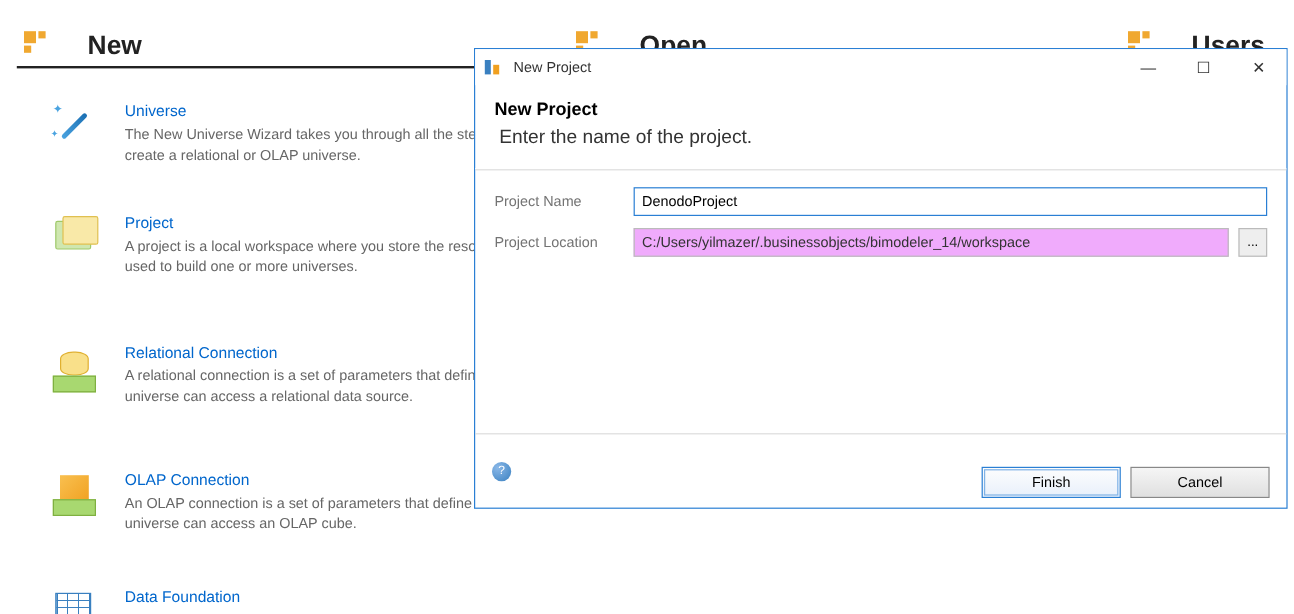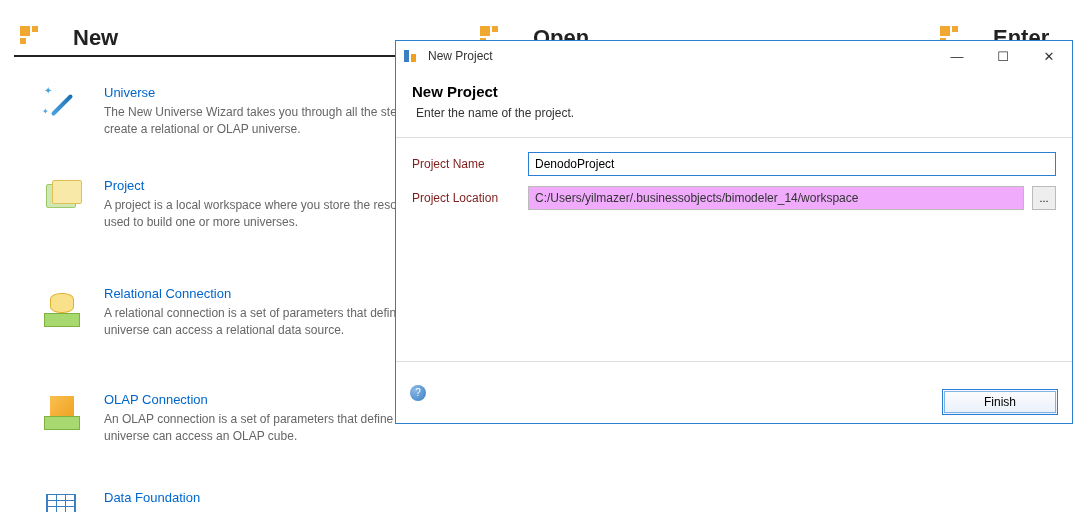--- a/index.html
+++ b/index.html
@@ -52,25 +52,25 @@
     .titlebar { height: 30px; background: #fff; display: flex; align-items: center; padding: 0 0 0 8px; color: #333; font-size: 12px; }
     .titlebar .app-icon { width: 16px; height: 16px; margin-right: 8px; position:relative; }
     .titlebar .app-icon::before{content:"";position:absolute;width:5px;height:12px;background:#3a80c0;left:0;top:2px;}
     .titlebar .app-icon::after{content:"";position:absolute;width:5px;height:8px;background:#f0a020;left:7px;top:6px;}
     .titlebar .title { flex: 1; }
     .winbtns { display: flex; }
     .winbtn { width: 46px; height: 30px; display:flex; align-items:center; justify-content:center; font-size:13px; cursor:pointer; color:#333;}
     
     .dlg-head { padding: 12px 16px 16px 16px; border-bottom: 1px solid #fff; }
     .dlg-head h1 { font-size: 15px; font-weight: bold; margin-bottom: 6px; color:#000;}
-    .dlg-head .sub { color: #333; font-size: 12px; padding-left: 4px; }
+    .dlg-head .sub { color: #333; font-size: 16px; padding-left: 4px; }
     .dlg-sep { height:1px; background:#ddd; margin: 0; }
     
     .dlg-form { padding: 14px 16px; display: grid; grid-template-columns: 108px 1fr auto; row-gap: 10px; column-gap: 8px; align-items: center; }
-    .dlg-form label { color:#7f1d1d; font-size:12px; }
+    .dlg-form label { color:#737373; font-size:12px; }
     .inp { height: 24px; border: 1px solid #2a7fd4; padding: 2px 6px; font-size:12px; font-family: inherit; width: 100%; }
     .inp.readonly { border: 1px solid #bbb; background: #f0abfc; color:#333; }
     .browse-btn { width:24px; height:24px; border:1px solid #bbb; background:#eee; font-size:11px; cursor:pointer; display:flex;align-items:center;justify-content:center; }
     
     .dlg-body-spacer { flex:1; }
     .dlg-footer { border-top:1px solid #ddd; padding: 8px 14px; display:flex; align-items:center; gap:8px; }
     .help-ico { width:16px; height:16px; border-radius:50%; background:radial-gradient(circle at 30% 30%, #8ab8e8, #3a80c0); color:#fff; font-size:10px; display:flex;align-items:center;justify-content:center; margin-right:auto; cursor:pointer;}
     .btn { min-width:116px; height:26px; border:1px solid #888; background:linear-gradient(#f5f5f5,#e0e0e0); font-size:12px; cursor:pointer;margin-top:19px; }
     .btn.primary { border:1px solid #2a7fd4; outline:1px solid #7fb2e6; outline-offset:-3px; background:linear-gradient(#fdfdfd,#e8f0fb); }
     
@@ -94,21 +94,21 @@
       <span class="sq s2"></span>
     </span>
   <span class="tab-label">Open</span>
 </div>
 <div class="section-tab tab-help">
   <span class="tab-icon">
       <span class="sq s1"></span>
       <span class="sq s2"></span>
       <span class="sq s2"></span>
     </span>
-  <span class="tab-label">Enter</span>
+  <span class="tab-label">Users</span>
 </div>
 <div class="underline"></div>
 
 <div class="item item-universe">
   <div class="icon-slot ic-wand">
       <span class="sp2">✦</span>
     </div>
   <div class="body">
     <a class="link">Universe</a>
     <div class="desc">The New Universe Wizard takes you through all the steps to create a relational or OLAP universe.</div>
@@ -172,14 +172,15 @@
     <label>Project Location</label>
     <input class="inp readonly" type="text" readonly="" value="C:/Users/yilmazer/.businessobjects/bimodeler_14/workspace" style="">
     <button class="browse-btn">...</button>
   </div>
 
   <div class="dlg-body-spacer"></div>
 
   <div class="dlg-footer">
     <div class="help-ico">?</div>
     <button class="btn primary">Finish</button>
+    <button class="btn">Cancel</button>
   </div>
 </div>
 
 </body></html>

